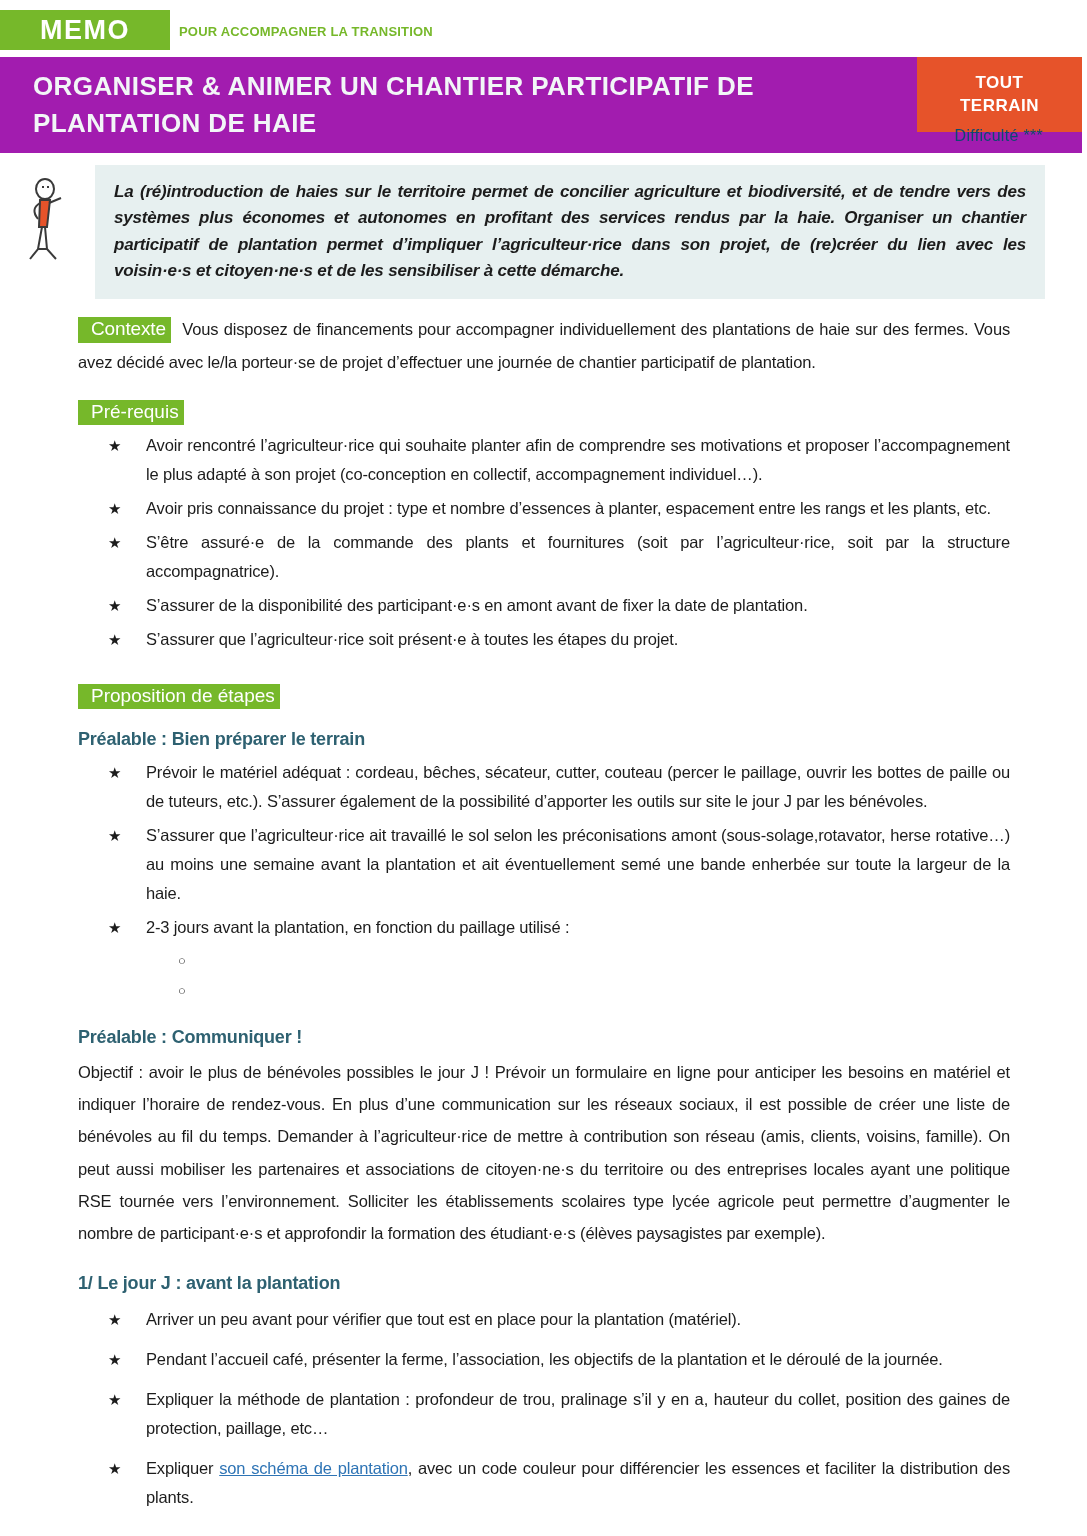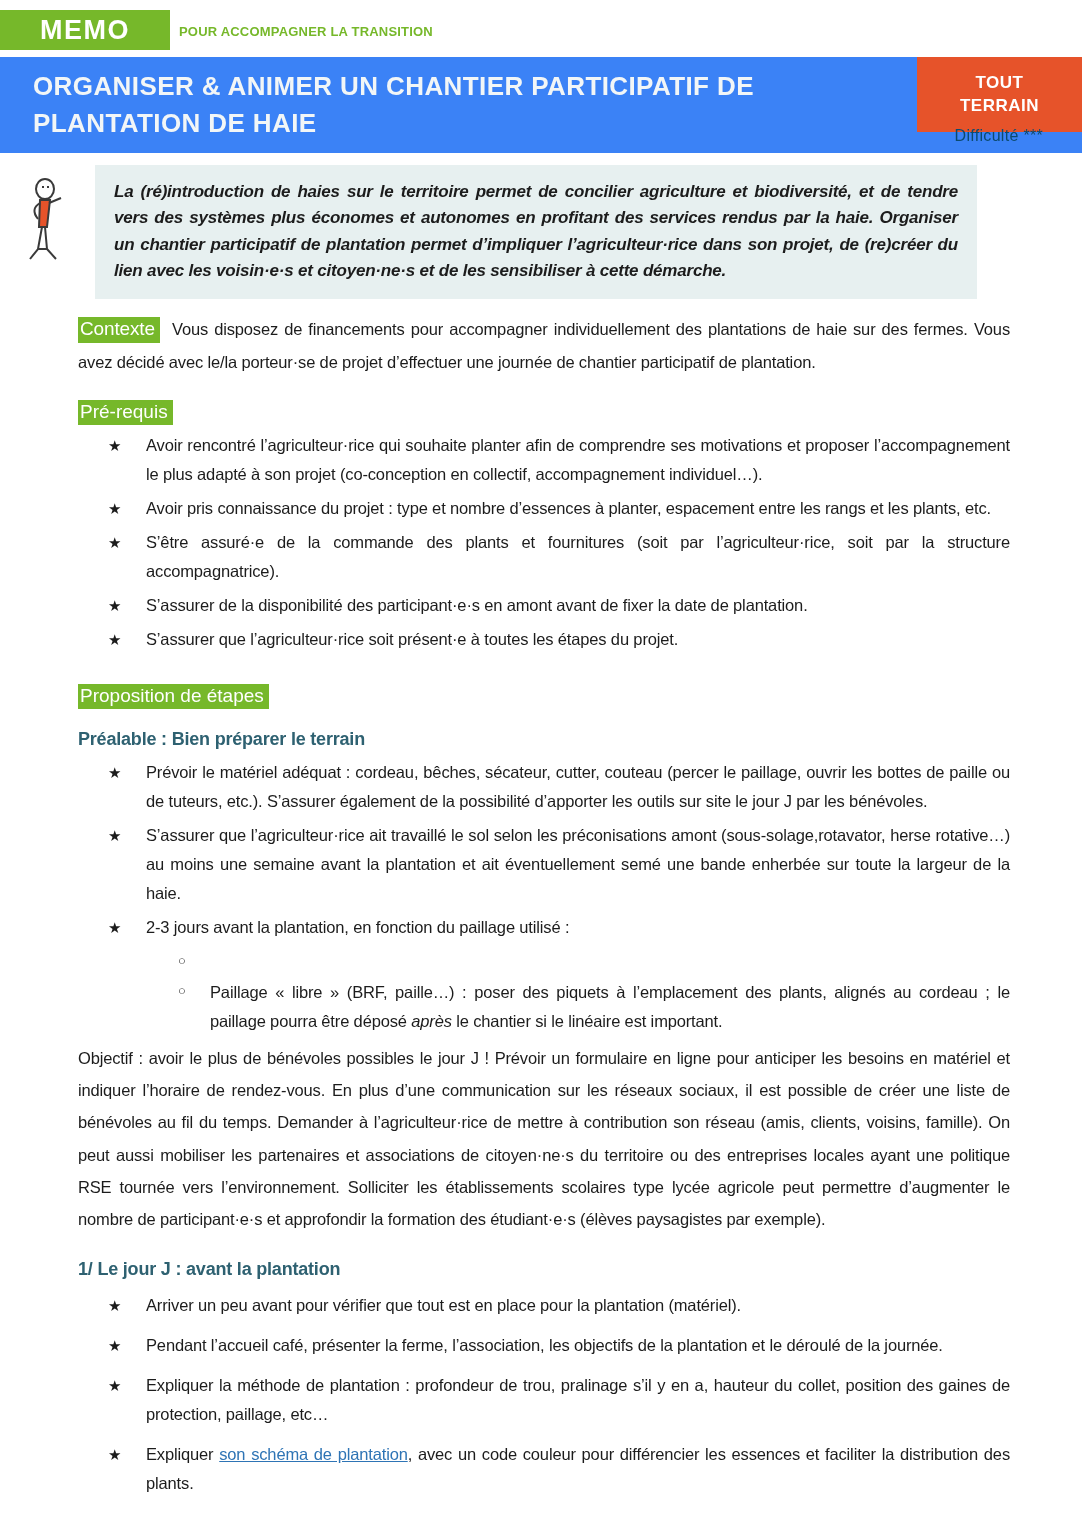--- a/index.html
+++ b/index.html
@@ -33,29 +33,29 @@
     color:#ffffff;font-weight:bold;font-size:17px;line-height:1.35;letter-spacing:.5px;
     white-space:pre-line;
   }
   .difficulty{
     position:absolute;right:44px;top:127px;color:#0c4a6e;font-size:16px;letter-spacing:.3px;
   }
   
   .intro-wrap{position:relative;}
   .stick-figure{position:absolute;left:20px;top:10px;}
   .intro-box{
-    margin-left:95px;width:882px;box-sizing:border-box;
+    margin-left:95px;width:950px;box-sizing:border-box;
     padding:14px 19px 15px 19px;
     font-style:italic;font-weight:bold;font-size:17px;line-height:1.55;
     text-align:justify;letter-spacing:-0.2px;
   }
   
   .content{padding:0 77px 0 78px;}
   .hl{
-    display:inline-block;color:#ffffff;padding:0 5px 2px 2px;
+    display:inline-block;color:#ffffff;padding:0 5px 2px 13px;
     font-size:19px;line-height:1.25;
   }
   .section-head{margin:22px 0 6px 0;}
   .para{
     font-size:16.5px;line-height:1.95;text-align:justify;margin:8px 0;
     letter-spacing:-0.15px;
   }
   .contexte-para{margin-top:14px;}
   .contexte-para .hl{margin-right:6px;}
   .subheading{
@@ -79,21 +79,21 @@
   .tight{margin:2px 0;}
 </style>
 </head>
 <body>
 
 <div class="header">
   <div class="memo-box" style="background:#76b82a">
     <span>MEMO</span>
   </div>
   <div class="tagline" style="color:#76b82a">POUR ACCOMPAGNER LA TRANSITION</div>
-  <div class="teal-band" style="background:#3b82f6">
+  <div class="teal-band" style="background:#a21caf">
     <h1 class="doc-title" style="max-width:860px">ORGANISER &amp; ANIMER UN CHANTIER PARTICIPATIF DE PLANTATION DE HAIE</h1>
   </div>
   <div class="badge" style="background:#e6532a">TOUT
 TERRAIN</div>
   <div class="difficulty">Difficulté ***</div>
 </div>
 
 <div class="intro-wrap">
   <span class="stick-figure">
     <svg width="48" height="90" viewBox="0 0 48 90">
@@ -161,24 +161,24 @@
     </div>
     <div class="star-item tight">
       <span class="marker">★</span>
       <span class="txt">2-3 jours avant la plantation, en fonction du paillage utilisé :</span>
     </div>
     <div class="sub-item">
       <span class="marker">○</span>
     </div>
     <div class="sub-item">
       <span class="marker">○</span>
-      <span class="txt"><span>Paillage « libre » (BRF, paille…) : poser des piquets à l’emplacement des plants, alignés au cordeau ; le paillage pourra être déposé </span><i>après</i><span> le chantier si le linéaire est important.</span></span>
     </div>
   </div>
 
+  <div class="subheading" style="color:#2e6171;margin-top:24px">Préalable : Communiquer !</div>
   <p class="para" style="margin-top:2px">Objectif : avoir le plus de bénévoles possibles le jour J ! Prévoir un formulaire en ligne pour anticiper les besoins en matériel et indiquer l’horaire de rendez-vous. En plus d’une communication sur les réseaux sociaux, il est possible de créer une liste de bénévoles au fil du temps. Demander à l’agriculteur·rice de mettre à contribution son réseau (amis, clients, voisins, famille). On peut aussi mobiliser les partenaires et associations de citoyen·ne·s du territoire ou des entreprises locales ayant une politique RSE tournée vers l’environnement. Solliciter les établissements scolaires type lycée agricole peut permettre d’augmenter le nombre de participant·e·s  et approfondir la formation des étudiant·e·s (élèves paysagistes par exemple).</p>
 
   <div class="subheading" style="color:#2e6171;margin-top:24px">1/ Le jour J : avant la plantation</div>
   <div class="starlist roomy">
     <div class="star-item">
       <span class="marker">★</span>
       <span class="txt">Arriver un peu avant pour vérifier que tout est en place pour la plantation (matériel).</span>
     </div>
     <div class="star-item">
       <span class="marker">★</span>

